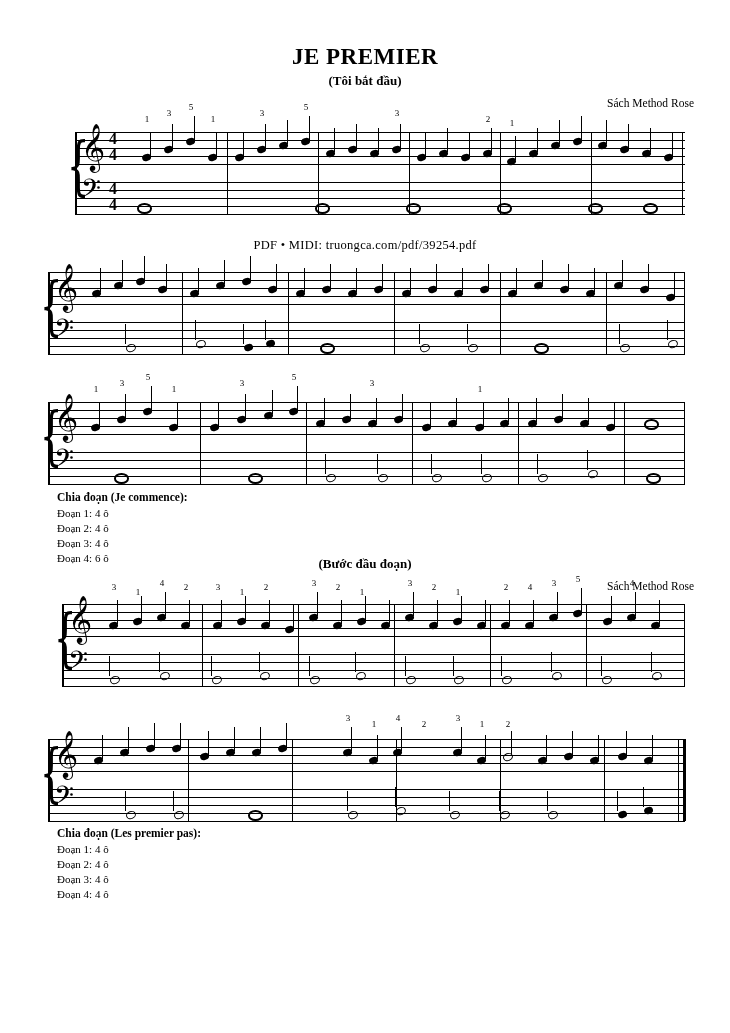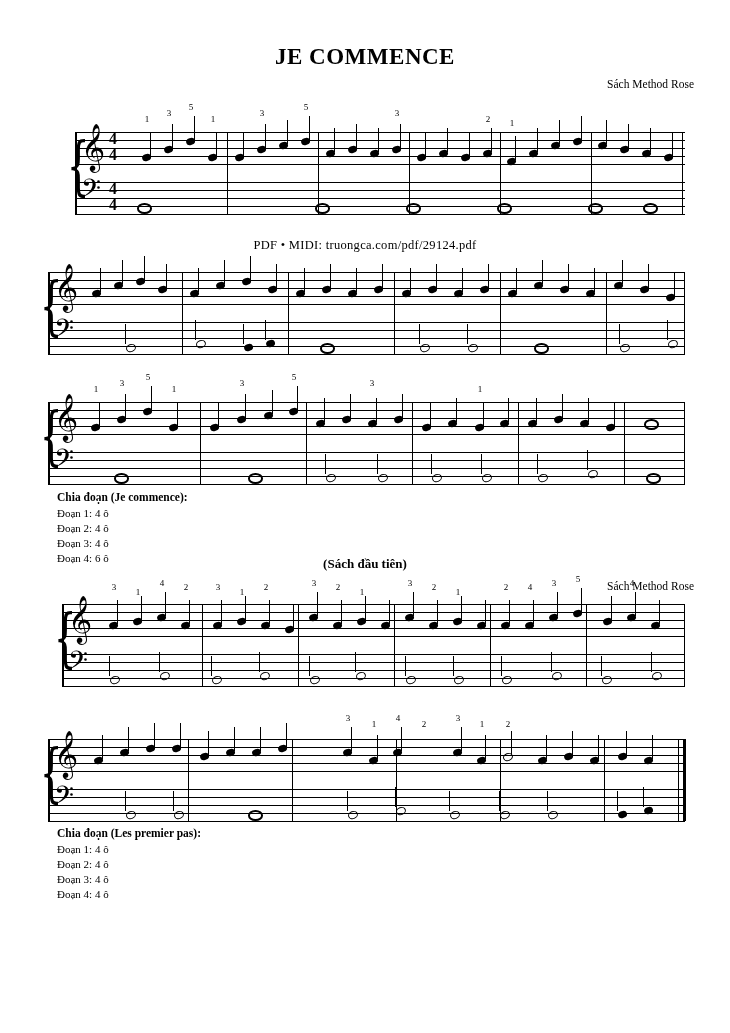--- a/index.html
+++ b/index.html
@@ -149,21 +149,22 @@
     text-align: center;
     width: 8px;
   }
 </style>
 </head>
 <body>
 
 <div class="page">
 
   <div style="position:absolute; left:0; top:44px; width:730px;">
-    <div class="piece-title">JE COMMENCE</div>
+    <div class="piece-title">JE PREMIER</div>
+    <div class="piece-subtitle">(Tôi bắt đầu)</div>
     <div class="composer">Sách Method Rose</div>
   </div>
 
   <div class="system" style="position:absolute; left:75px; top:128px; width:610px; height:90px;">
 
     <div class="sysbrace-l" style="left:0px; top:4px; height:82px;"></div>
     <div class="brace" style="left:-8px; top:6px;">{</div>
 
     <div class="staff" style="top:4px; width:610px; height:34px;">
       <div class="staff-line" style="top:0px;"></div>
@@ -259,21 +260,21 @@
       <div class="stem" style="left:597px; top:4px; height:24px;"></div>
 
     <div class="head whole" style="left:62px; top:75px;"></div>
     <div class="head whole" style="left:240px; top:75px;"></div>
     <div class="head whole" style="left:331px; top:75px;"></div>
     <div class="head whole" style="left:422px; top:75px;"></div>
     <div class="head whole" style="left:513px; top:75px;"></div>
     <div class="head whole" style="left:568px; top:75px;"></div>
   </div>
 
-  <div class="pdf-line" style="position:absolute; left:0; top:238px; width:730px;">PDF • MIDI: truongca.com/pdf/29124.pdf</div>
+  <div class="pdf-line" style="position:absolute; left:0; top:238px; width:730px;">PDF • MIDI: truongca.com/pdf/39254.pdf</div>
 
   <div class="system" style="position:absolute; left:48px; top:268px; width:637px; height:90px;">
     <div class="sysbrace-l" style="left:0px; top:4px; height:82px;"></div>
     <div class="brace" style="left:-8px; top:6px;">{</div>
 
     <div class="staff" style="top:4px; width:637px; height:34px;">
       <div class="staff-line" style="top:0px;"></div>
       <div class="staff-line" style="top:8px;"></div>
       <div class="staff-line" style="top:16px;"></div>
       <div class="staff-line" style="top:24px;"></div>
@@ -475,21 +476,21 @@
 
   <div class="section-block" style="position:absolute; left:0; top:490px; width:730px;">
     <div class="hdr">Chia đoạn (Je commence):</div>
     <div>Đoạn 1: 4 ô</div>
     <div>Đoạn 2: 4 ô</div>
     <div>Đoạn 3: 4 ô</div>
     <div>Đoạn 4: 6 ô</div>
   </div>
 
   <div style="position:absolute; left:0; top:553px; width:730px;">
-    <div class="piece-subtitle">(Sách đầu tiên)</div>
+    <div class="piece-subtitle">(Bước đầu đoạn)</div>
     <div class="composer">Sách Method Rose</div>
   </div>
 
   <div class="system" style="position:absolute; left:62px; top:600px; width:623px; height:90px;">
     <div class="sysbrace-l" style="left:0px; top:4px; height:82px;"></div>
     <div class="brace" style="left:-8px; top:6px;">{</div>
 
     <div class="staff" style="top:4px; width:623px; height:34px;">
       <div class="staff-line" style="top:0px;"></div>
       <div class="staff-line" style="top:8px;"></div>

